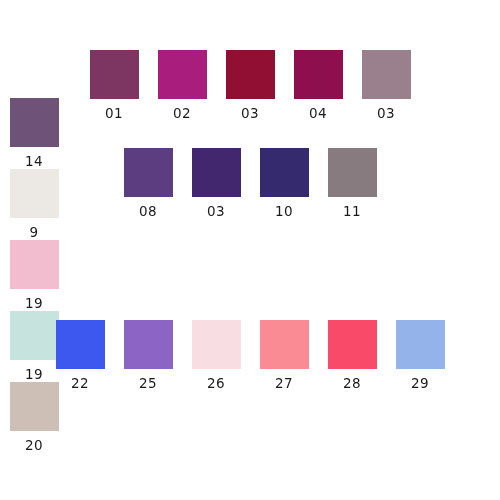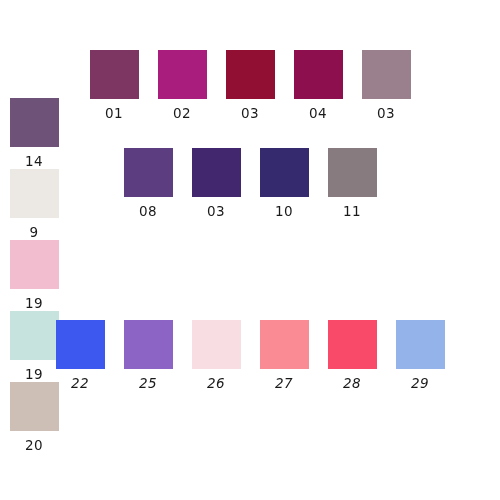--- a/index.html
+++ b/index.html
@@ -23,21 +23,21 @@
     position: absolute;
     left: 0;
     width: 500px;
     height: 90px;
     display: flex;
     justify-content: center;
   }
   .swatch-row.row-0 { top: 50px; }
   .swatch-row.row-1 { top: 148px; }
   .swatch-row.row-2 { top: 230px; flex-direction: column; }
-  .swatch-row.row-3 { top: 320px; font-style: italic; }
+  .swatch-row.row-3 { top: 320px; }
   .swatch-row.row-4 { top: 410px; }
 
   .swatch-cell {
     width: 68px;
     height: 74px;
     display: flex;
     flex-direction: column;
     align-items: center;
   }
   .swatch-chip {

